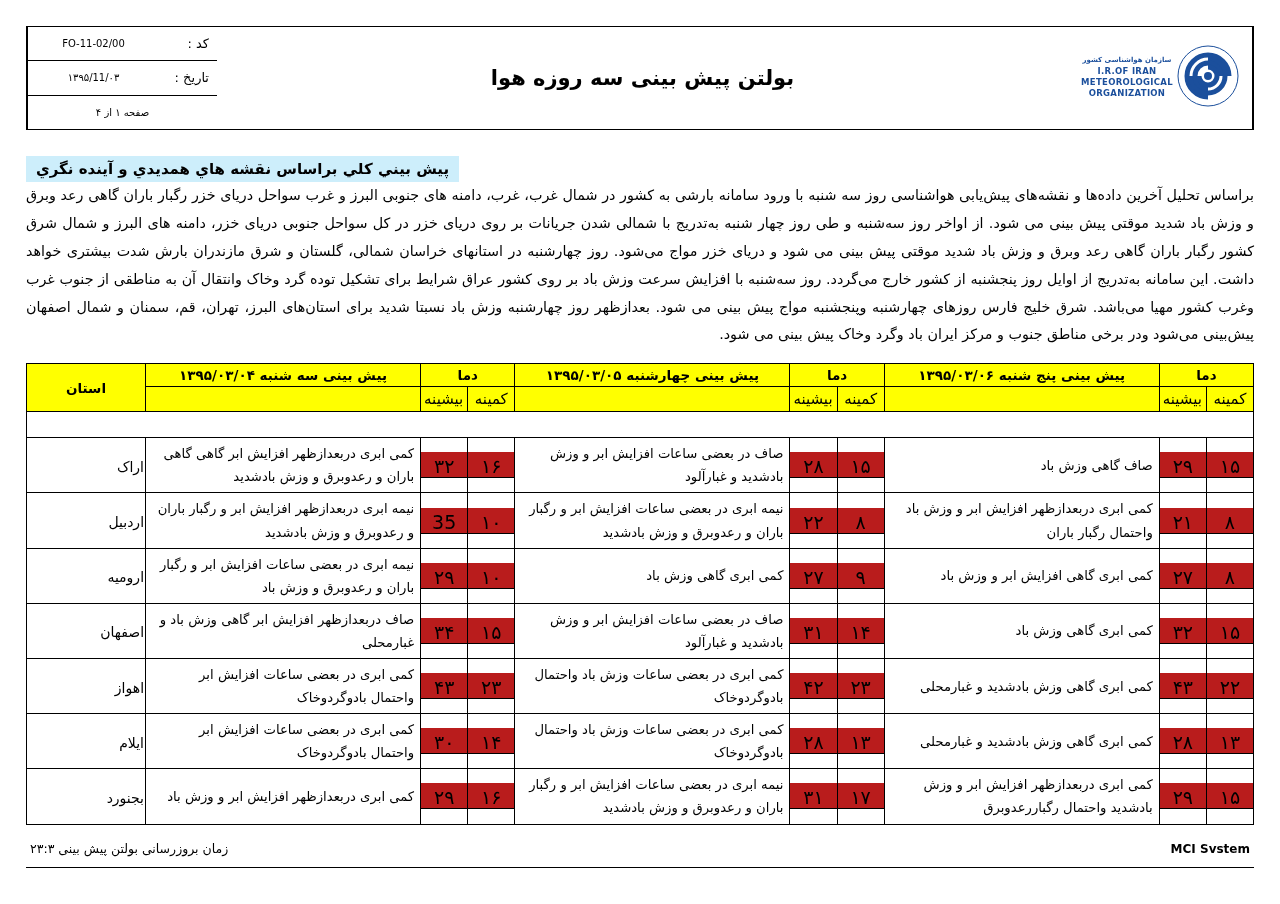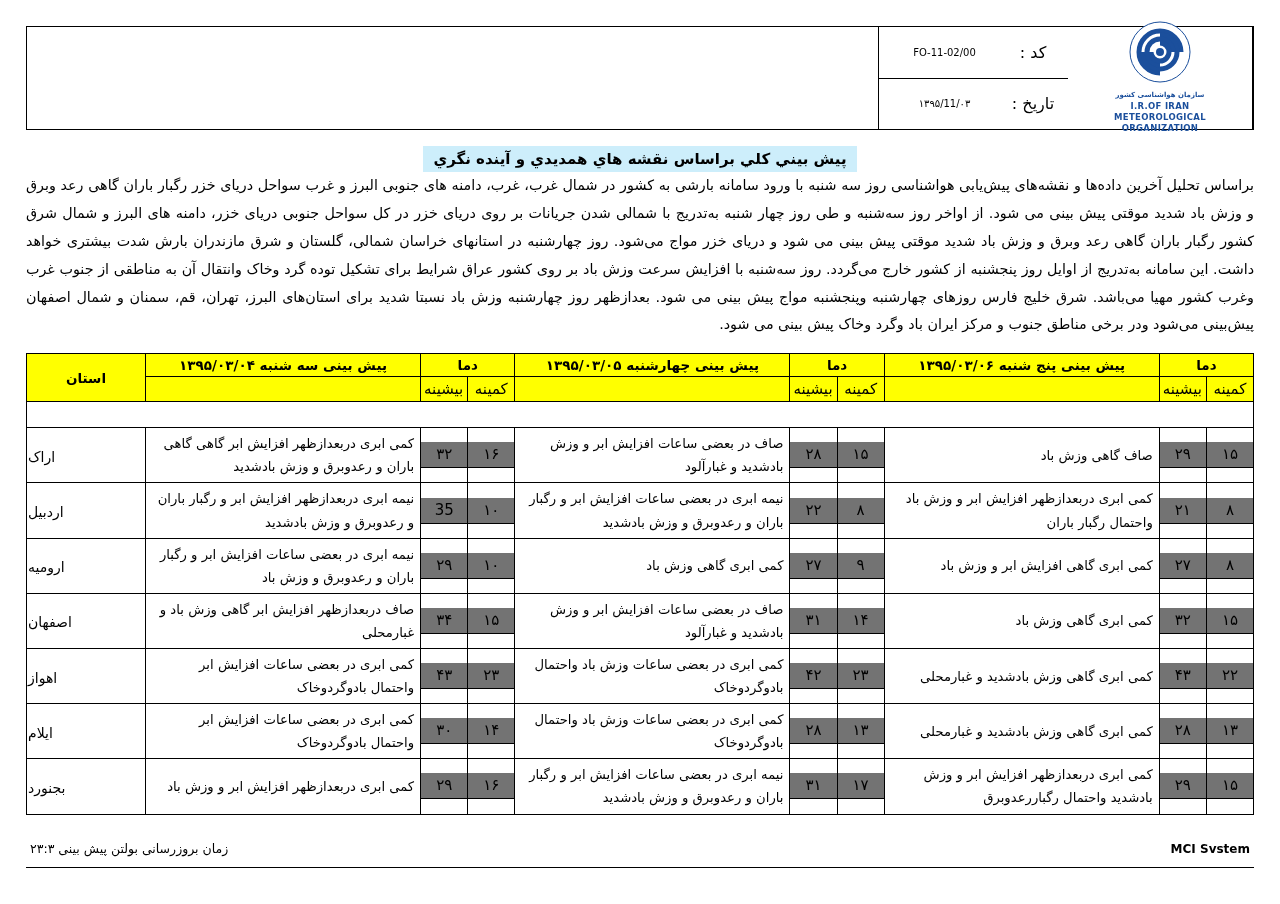--- a/index.html
+++ b/index.html
@@ -41,23 +41,23 @@
     flex-direction: row;
     align-items: center;
     justify-content: flex-start;
     border-bottom: 1px solid #000;
     font-size: 13.5px;
     padding: 0 8px;
   }
   .hdr-meta-row:last-child { border-bottom: none; justify-content: center; }
   .hdr-meta-label {
     width: 58px;
-    text-align: center;
+    text-align: right;
     padding-left: 4px;
-    font-size: 16px;
+    font-size: 13px;
   }
   .hdr-meta-value {
     flex: 1;
     text-align: center;
     font-size: 10px;
     direction: ltr;
   }
   .hdr-meta-value.rtl { direction: rtl; }
   .hdr-title {
     flex: 1;
@@ -73,21 +73,21 @@
     display: flex;
     align-items: center;
     justify-content: center;
     padding: 4px;
   }
   .logo-box {
     width: 165px;
     height: 86px;
     background: #ffffff;
     display: flex;
-    flex-direction: column;
+    flex-direction: row;
     align-items: center;
     justify-content: center;
     gap: 4px;
   }
   .logo-text {
     display: flex;
     flex-direction: column;
     align-items: center;
     justify-content: center;
     color: #1b4f9c;
@@ -95,23 +95,23 @@
     font-weight: bold;
     letter-spacing: .3px;
     line-height: 1.35;
     direction: ltr;
   }
   .logo-text .fa { font-size: 7px; color:#1b4f9c; }
   .logo-swirl { flex-shrink: 0; }
 
   
   .section-title-wrap {
-    margin-top: 16px;
-    display: flex;
-    justify-content: center;
+    margin-top: 26px;
+    display: flex;
+    justify-content: flex-end;
   }
   .section-title {
     background: #cdeefb;
     color: #000;
     font-weight: bold;
     font-size: 15px;
     padding: 4px 10px 4px 10px;
     display: inline-block;
   }
   
@@ -147,35 +147,35 @@
   .spacer-row td { border: none; height: 26px; }
 
   td.desc {
     font-size: 13.2px;
     line-height: 1.75;
     padding: 4px 6px 4px 6px;
     text-align: right;
     height: 48px;
   }
   td.prov {
-    text-align: left;
+    text-align: right;
     font-size: 14px;
     vertical-align: top;
     padding-top: 4px;
   }
   
   td.tempcell {
     padding: 0;
     vertical-align: top;
   }
   .tempbox {
-    background: #737373;
+    background: #b91c1c;
     border-bottom: 1px solid #000;
     text-align: center;
-    font-size: 15px;
+    font-size: 19px;
     padding: 3px 0 2px 0;
     height: 26px;
   }
   
   .footer {
     position: absolute;
     left: 26px;
     right: 26px;
     bottom: 36px;
   }
@@ -216,29 +216,33 @@
         </div>
         <div class="logo-text">
           <span class="fa">سازمان هواشناسی کشور</span>
           <span>I.R.OF IRAN</span>
           <span>METEOROLOGICAL</span>
           <span>ORGANIZATION</span>
         </div>
       </div>
     </div>
 
+    <div class="hdr-title">بولتن پیش بینی سه روزه هوا</div>
 
     <div class="hdr-meta">
       <div class="hdr-meta-row">
         <span class="hdr-meta-label">کد :</span>
         <span class="hdr-meta-value">FO-11-02/00</span>
       </div>
       <div class="hdr-meta-row">
         <span class="hdr-meta-label">تاریخ :</span>
         <span class="hdr-meta-value rtl">۱۳۹۵/11/۰۳</span>
+      </div>
+      <div class="hdr-meta-row">
+        <span class="hdr-meta-value rtl">صفحه  ۱  از  ۴</span>
       </div>
     </div>
 
   </div>
 
   <div class="section-title-wrap">
     <div class="section-title">پيش بيني كلي براساس نقشه هاي همديدي و آينده نگري</div>
   </div>
 
   <div class="body-text">براساس تحلیل آخرین داده‌ها و نقشه‌های پیش‌یابی هواشناسی  روز سه شنبه با ورود سامانه بارشی به کشور در شمال غرب، غرب، دامنه های جنوبی البرز و غرب سواحل دریای خزر   رگبار باران گاهی رعد وبرق و وزش باد شدید موقتی پیش بینی می شود. از اواخر روز سه‌شنبه و طی روز چهار شنبه به‌تدریج با شمالی شدن جریانات بر روی دریای خزر در کل سواحل جنوبی دریای خزر، دامنه های البرز و شمال شرق کشور رگبار باران گاهی رعد وبرق و وزش باد شدید موقتی پیش بینی می شود و دریای خزر مواج می‌شود. روز چهارشنبه در استانهای خراسان شمالی، گلستان و شرق مازندران بارش شدت بیشتری خواهد داشت. این سامانه به‌تدریج از اوایل روز پنجشنبه از کشور خارج می‌گردد. روز سه‌شنبه با افزایش سرعت وزش باد بر روی کشور عراق شرایط برای تشکیل توده گرد وخاک وانتقال آن به مناطقی از جنوب غرب وغرب کشور مهیا می‌باشد. شرق خلیج فارس روزهای چهارشنبه وپنجشنبه مواج پیش بینی می شود. بعدازظهر روز چهارشنبه وزش باد نسبتا شدید برای استان‌های البرز، تهران، قم، سمنان و شمال اصفهان پیش‌بینی می‌شود ودر برخی مناطق جنوب و مرکز ایران باد وگرد وخاک پیش بینی می شود.</div>

